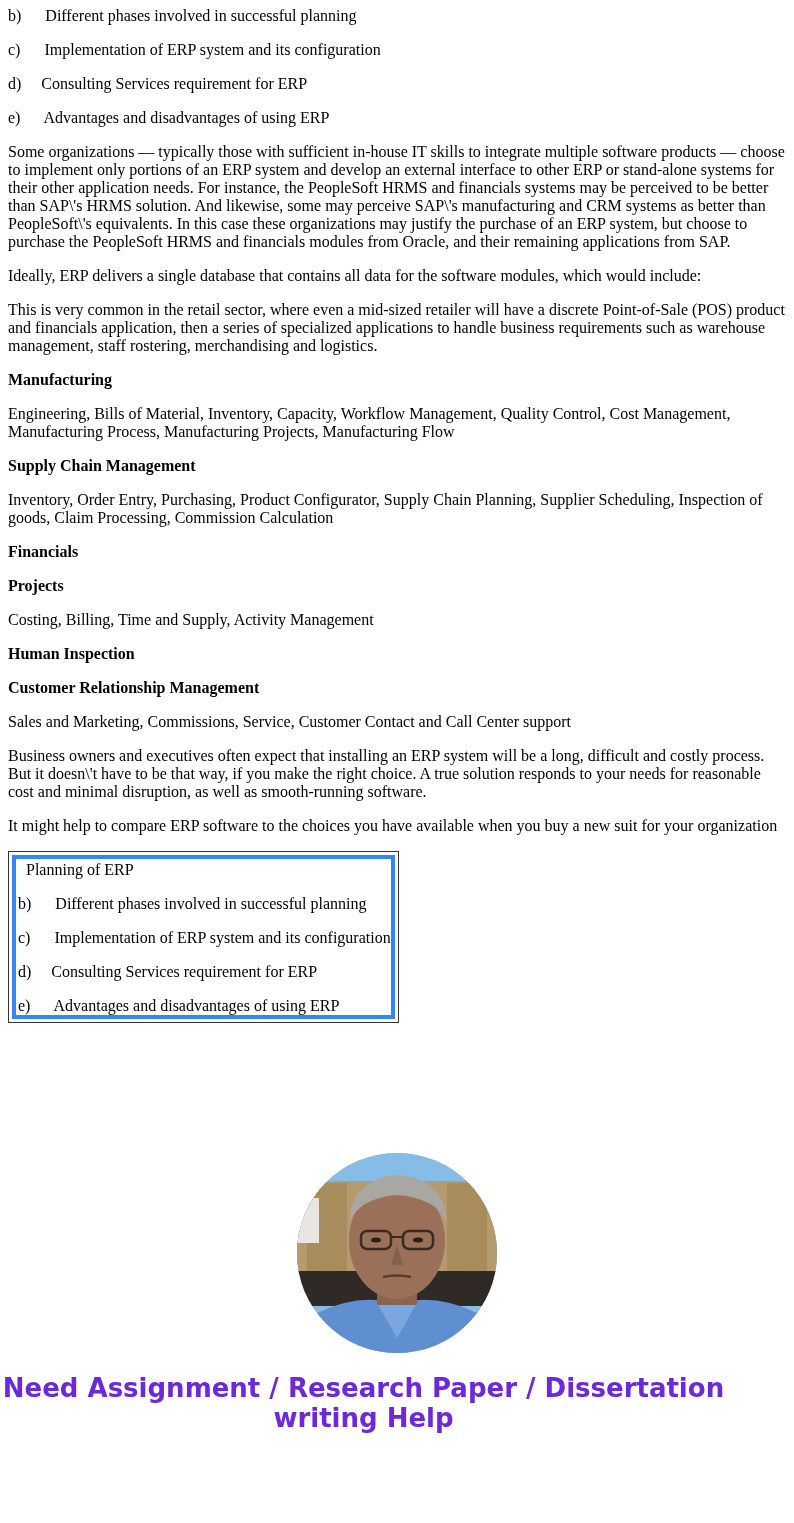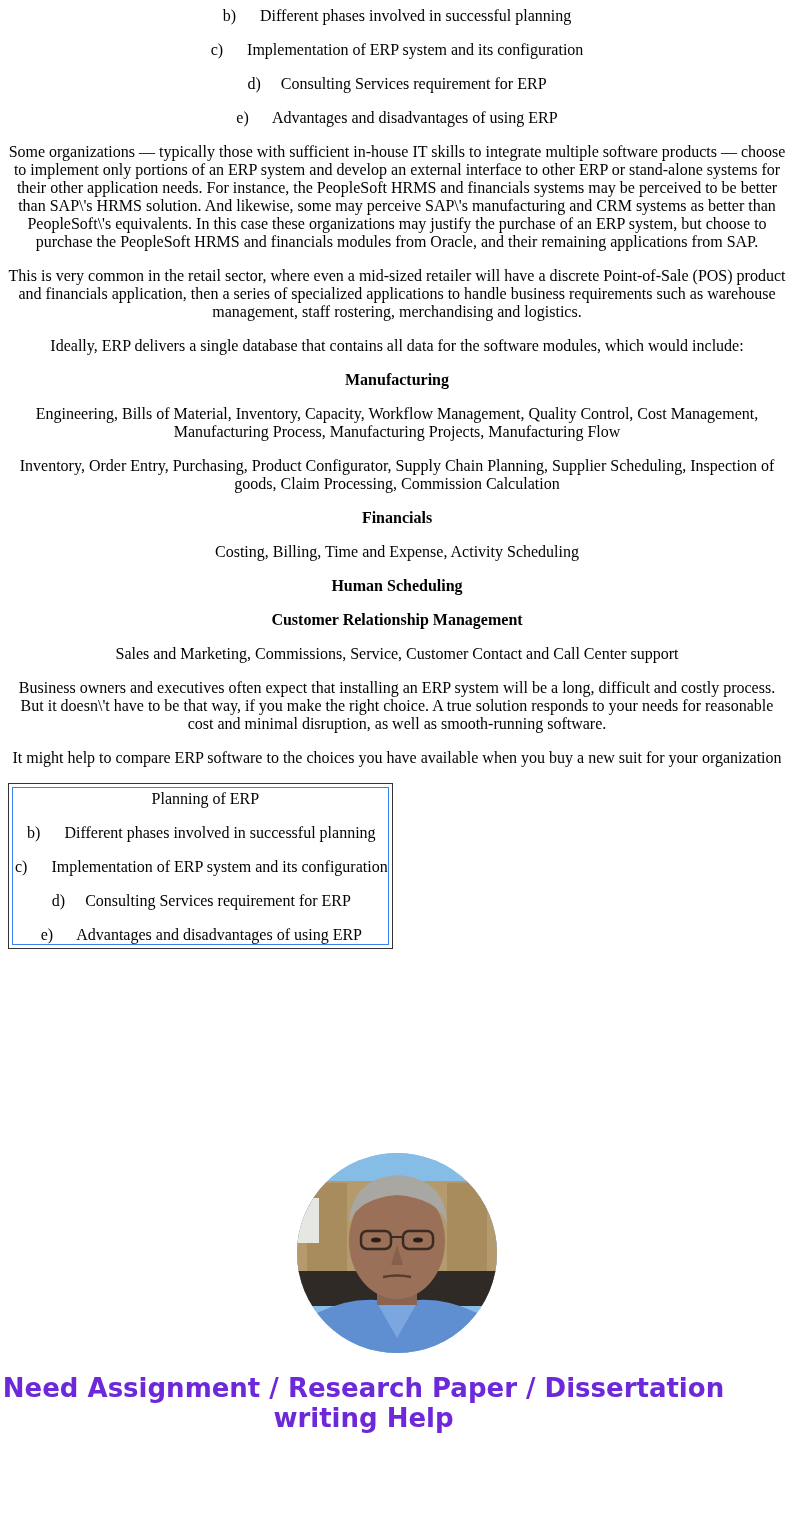--- a/index.html
+++ b/index.html
@@ -6,34 +6,34 @@
     body {
       width: 794px;
       height: 1523px;
       overflow: hidden;
       font-family: "Liberation Serif", serif;
       font-size: 16px;
       line-height: 18px;
       color: #000;
       position: relative;
     }
-    .content { padding: 0 8px; text-align: center; }
+    .content { padding: 0 8px; }
     p { margin: 16px 0; }
     p.first { margin-top: 7px; }
     .li { white-space: pre; }
     .bold { font-weight: bold; }
 
     .box-table {
       border: 1px solid #333;
       border-collapse: separate;
       margin-top: 16px;
       padding: 1px;
     }
     .box-inner {
-      border: 1px solid #3b82f6;
+      border: 4px solid #3b82f6;
       padding: 0 0 0 2px;
       width: 374px;
       box-sizing: border-box;
       height: 156px;
     }
     .box-inner p { margin: 0 0 16px 0; white-space: pre; }
     .box-inner p.box-title { margin-top: 2px; padding-left: 8px; }
     .box-inner p:last-child { margin-bottom: 0; }
 
     .avatar-wrap {
@@ -65,33 +65,35 @@
 <body>
 
 <div class="content">
 
   <p class="li first"><span>b)</span><span>      </span><span>Different phases involved in successful planning</span></p>
   <p class="li"><span>c)</span><span>      </span><span>Implementation of ERP system and its configuration</span></p>
   <p class="li"><span>d)</span><span>     </span><span>Consulting Services requirement for ERP</span></p>
   <p class="li"><span>e)</span><span>      </span><span>Advantages and disadvantages of using ERP</span></p>
 
   <p>Some organizations — typically those with sufficient in-house IT skills to integrate multiple software products — choose to implement only portions of an ERP system and develop an external interface to other ERP or stand-alone systems for their other application needs. For instance, the PeopleSoft HRMS and financials systems may be perceived to be better than SAP\'s HRMS solution. And likewise, some may perceive SAP\'s manufacturing and CRM systems as better than PeopleSoft\'s equivalents. In this case these organizations may justify the purchase of an ERP system, but choose to purchase the PeopleSoft HRMS and financials modules from Oracle, and their remaining applications from SAP.</p>
+  <p>Ideally, ERP delivers a single database that contains all data for the software modules, which would include:</p>
   <p>This is very common in the retail sector, where even a mid-sized retailer will have a discrete Point-of-Sale (POS) product and financials application, then a series of specialized applications to handle business requirements such as warehouse management, staff rostering, merchandising and logistics.</p>
-  <p>Ideally, ERP delivers a single database that contains all data for the software modules, which would include:</p>
 
   <p class="bold">Manufacturing</p>
   <p>Engineering, Bills of Material, Inventory, Capacity, Workflow Management, Quality Control, Cost Management, Manufacturing Process, Manufacturing Projects, Manufacturing Flow</p>
 
+  <p class="bold">Supply Chain Management</p>
   <p>Inventory, Order Entry, Purchasing, Product Configurator, Supply Chain Planning, Supplier Scheduling, Inspection of goods, Claim Processing, Commission Calculation</p>
 
   <p class="bold">Financials</p>
 
-  <p>Costing, Billing, Time and Expense, Activity Scheduling</p>
+  <p class="bold">Projects</p>
+  <p>Costing, Billing, Time and Supply, Activity Management</p>
 
-  <p class="bold">Human Scheduling</p>
+  <p class="bold">Human Inspection</p>
 
   <p class="bold">Customer Relationship Management</p>
   <p>Sales and Marketing, Commissions, Service, Customer Contact and Call Center support</p>
 
   <p>Business owners and executives often expect that installing an ERP system will be a long, difficult and costly process. But it doesn\'t have to be that way, if you make the right choice. A true solution responds to your needs for reasonable cost and minimal disruption, as well as smooth-running software.</p>
   <p>It might help to compare ERP software to the choices you have available when you buy a new suit for your organization</p>
 
   <table class="box-table">
     <tbody>
         <tr>

